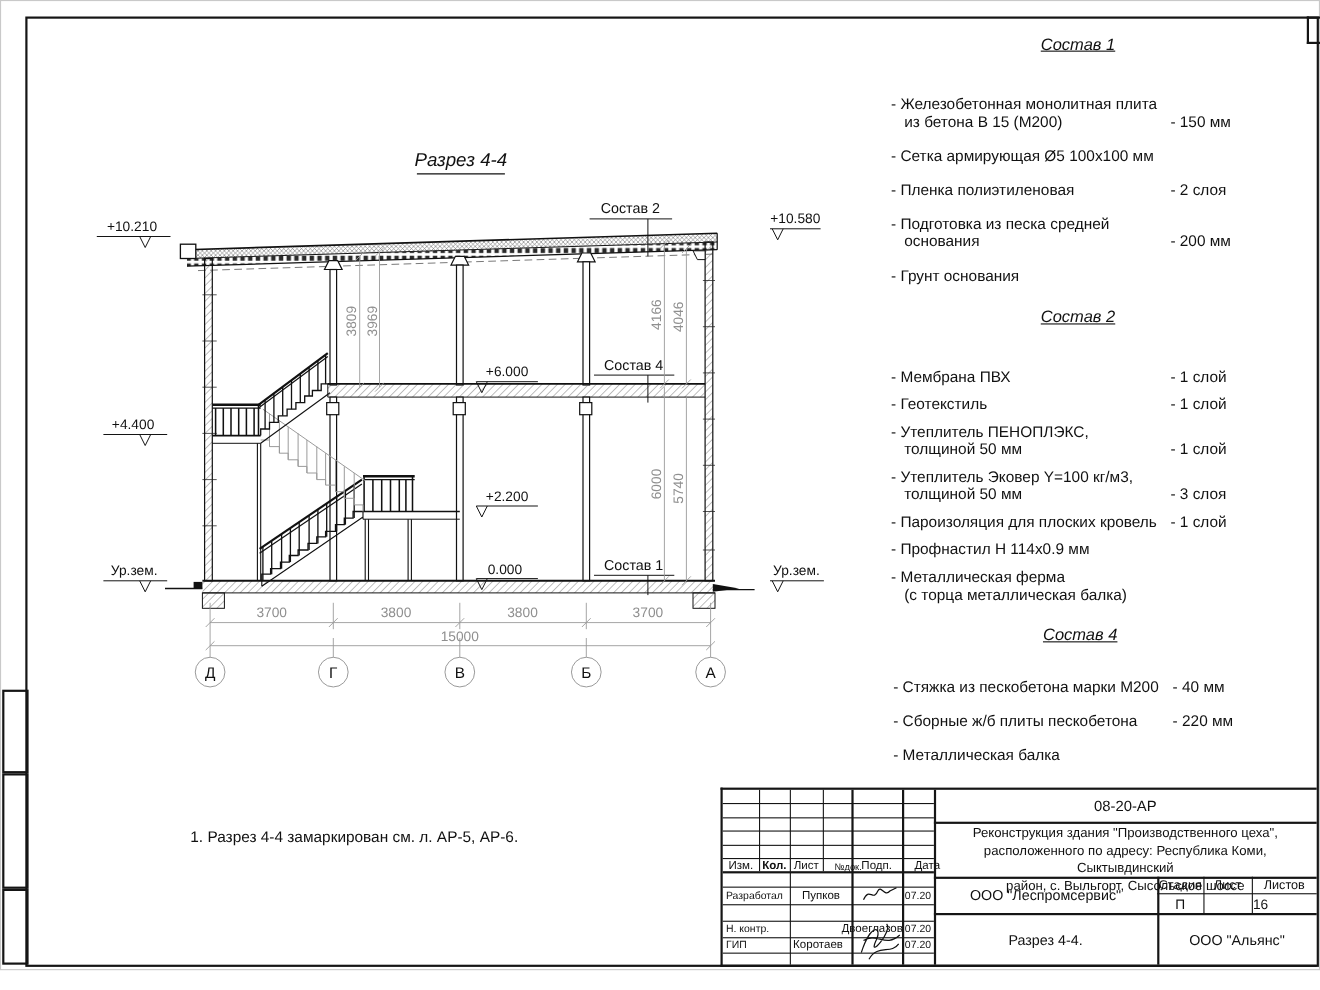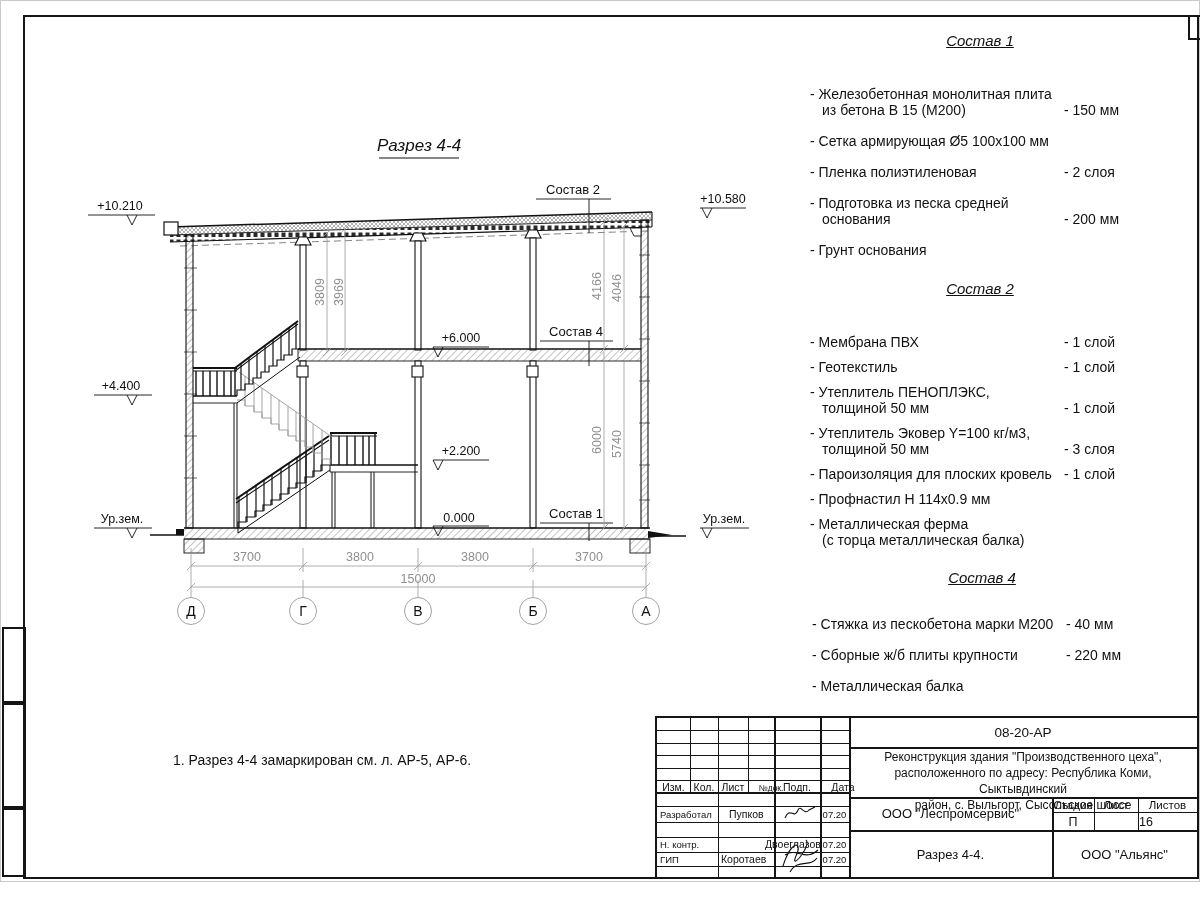--- a/index.html
+++ b/index.html
@@ -416,21 +416,21 @@
 </div>
 
 <div class="abs mat-block mb15" style="left:812px;top:570px;">
   <div class="mat-title">Состав 4</div>
   <div style="height:30px;"></div>
   <div class="mat-row">
     <div class="mat-name">- Стяжка из пескобетона марки М200</div>
     <div class="mat-val">- 40 мм</div>
   </div>
   <div class="mat-row">
-    <div class="mat-name">- Сборные ж/б плиты крупности</div>
+    <div class="mat-name">- Сборные ж/б плиты пескобетона</div>
     <div class="mat-val">- 220 мм</div>
   </div>
   <div class="mat-row">
     <div class="mat-name">- Металлическая балка</div>
     <div class="mat-val"></div>
   </div>
 </div>
 
 <div class="abs note" style="left:173px;top:752px;">1. Разрез 4-4 замаркирован см. л. АР-5, АР-6.</div>
 
@@ -462,21 +462,21 @@
   <div class="tb-line" style="left:0;top:119px;width:192px;height:1px;"></div>
   <div class="tb-line" style="left:0;top:134px;width:192px;height:1px;"></div>
   <div class="tb-line" style="left:0;top:148px;width:192px;height:1px;"></div>
 
   <div class="tb-line" style="left:192px;top:29px;width:348px;height:1.5px;"></div>
   <div class="tb-line" style="left:192px;top:79px;width:348px;height:2px;"></div>
   <div class="tb-line" style="left:395px;top:94px;width:145px;height:1px;"></div>
   <div class="tb-line" style="left:192px;top:112px;width:348px;height:2px;"></div>
 
   <div class="tb-text ctr" style="left:0;top:63px;width:33px;font-size:10.5px;">Изм.</div>
-  <div class="tb-text ctr" style="left:33px;top:63px;width:28px;font-size:10.5px;">Кол.</div>
+  <div class="tb-text ctr" style="left:33px;top:63px;width:28px;font-size:10.5px;font-weight:bold;">Кол.</div>
   <div class="tb-text ctr" style="left:61px;top:63px;width:30px;font-size:10.5px;">Лист</div>
   <div class="tb-text ctr" style="left:91px;top:65px;width:46px;font-size:8.5px;">№док.</div>
   <div class="tb-text ctr" style="left:117px;top:63px;width:46px;font-size:10.5px;">Подп.</div>
   <div class="tb-text ctr" style="left:163px;top:63px;width:46px;font-size:10.5px;">Дата</div>
 
   <div class="tb-text" style="left:3px;top:91px;font-size:9.5px;">Разработал</div>
   <div class="tb-text" style="left:48px;top:90px;font-size:10.5px;margin-left:24px;">Пупков</div>
   <div class="tb-text ctr" style="left:163px;top:91px;width:29px;font-size:9.5px;">07.20</div>
   <div class="tb-text" style="left:3px;top:121px;font-size:9.5px;">Н. контр.</div>
   <div class="tb-text" style="left:64px;top:120px;font-size:10.5px;margin-left:44px;">Двоеглазов</div>

